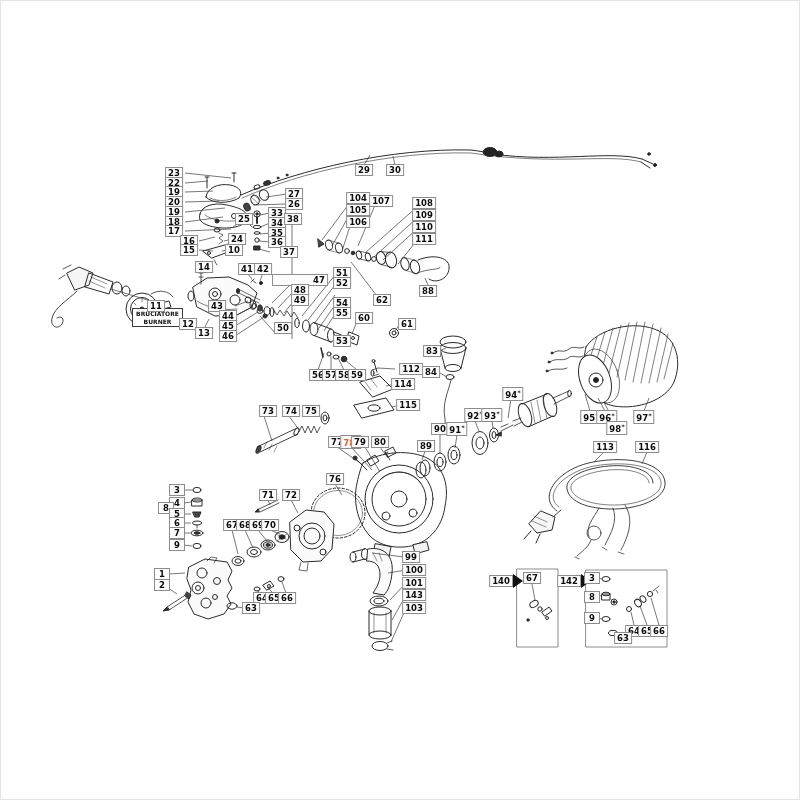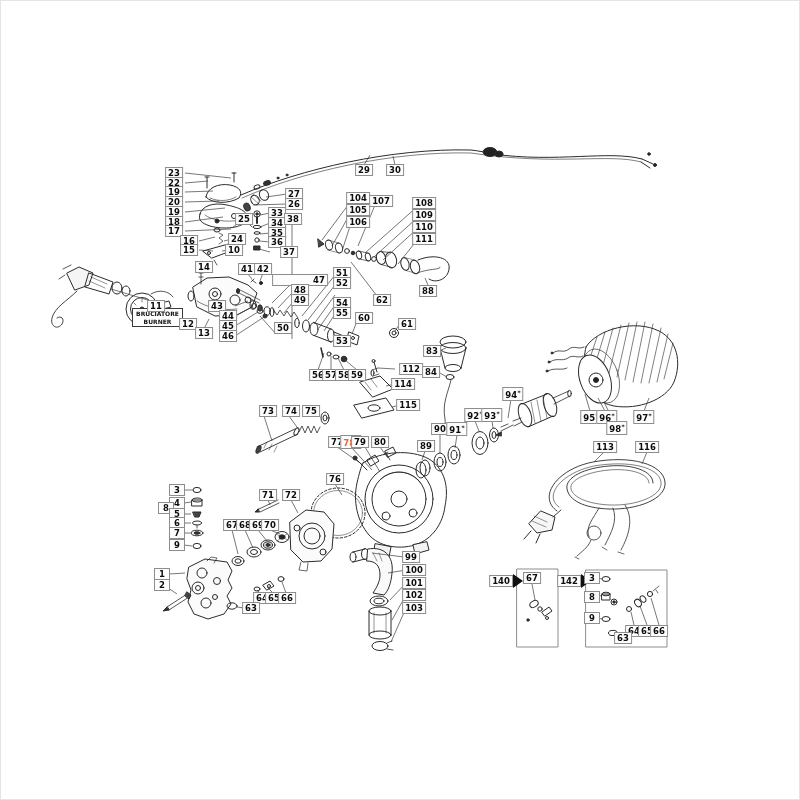--- a/index.html
+++ b/index.html
@@ -461,21 +461,21 @@
       <div class="plabel" style="left: 176px; top: 544px;">9</div>
       <div class="plabel" style="left: 161px; top: 573px;">1</div>
       <div class="plabel" style="left: 161px; top: 584px;">2</div>
       <div class="plabel" style="left: 261px; top: 597px;">64</div>
       <div class="plabel" style="left: 273px; top: 597px;">65</div>
       <div class="plabel" style="left: 286px; top: 597px;">66</div>
       <div class="plabel" style="left: 250px; top: 607px;">63</div>
       <div class="plabel" style="left: 410px; top: 556px;">99</div>
       <div class="plabel" style="left: 413px; top: 569px;">100</div>
       <div class="plabel" style="left: 413px; top: 582px;">101</div>
-      <div class="plabel" style="left: 413px; top: 594px;">102</div>
+      <div class="plabel" style="left: 413px; top: 594px;">143</div>
       <div class="plabel" style="left: 413px; top: 607px;">103</div>
       <div class="plabel" style="left: 500px; top: 580px;">140</div>
       <div class="tri" style="left: 512px; top: 580px;"></div>
       <div class="plabel" style="left: 531px; top: 577px;">67</div>
       <div class="plabel" style="left: 568px; top: 580px;">142</div>
       <div class="tri" style="left: 580px; top: 580px;"></div>
       <div class="plabel" style="left: 591px; top: 577px;">3</div>
       <div class="plabel" style="left: 591px; top: 596px;">8</div>
       <div class="plabel" style="left: 591px; top: 617px;">9</div>
       <div class="plabel" style="left: 633px; top: 630px;">64</div>

